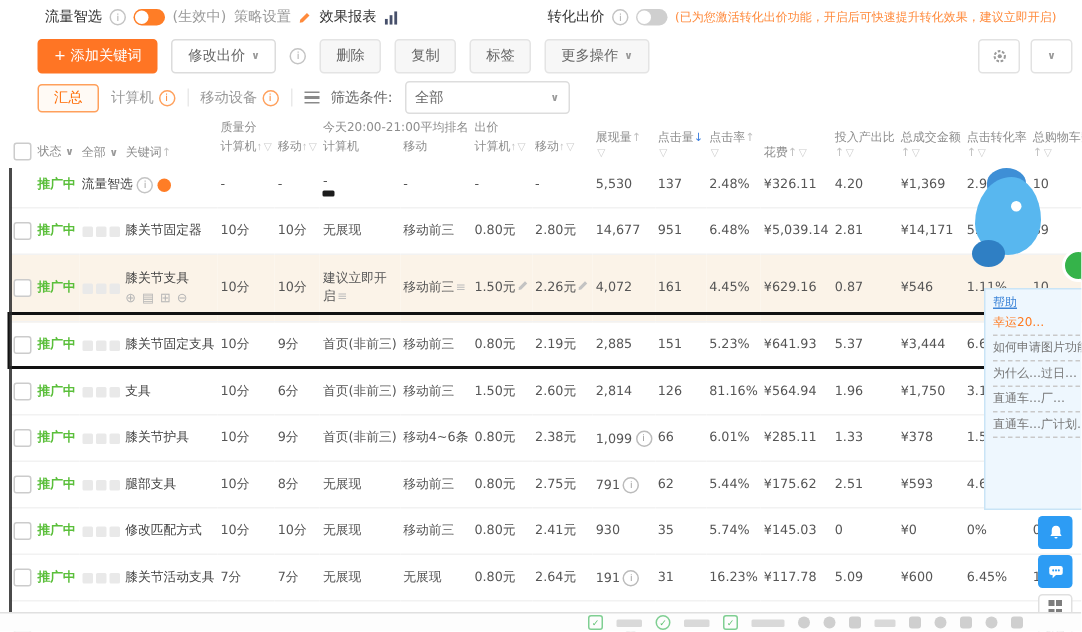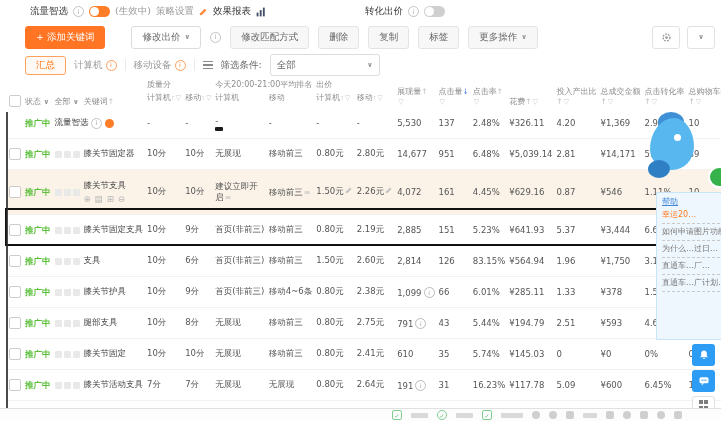--- a/index.html
+++ b/index.html
@@ -16,21 +16,21 @@
   .tg{width:21px;height:11px;border-radius:6px;position:relative;display:inline-block;flex:0 0 auto;cursor:pointer;}
   .tg.on{background:#ff7d26;} .tg.off{background:#cfcfcf;}
   .tg::after{content:"";position:absolute;width:9px;height:9px;background:#fff;border-radius:50%;top:1px;}
   .tg.on::after{left:1px;} .tg.off::after{left:1px;}
   .notice{color:#ff8a3c;font-size:8px;white-space:nowrap;}
   
   .toolbar{position:absolute;top:26px;left:25px;right:6px;height:22px;display:flex;align-items:center;gap:9px;}
   .btn{height:21px;padding:0 10px;border-radius:3px;display:inline-flex;align-items:center;gap:4px;
        border:1px solid #e4e4e4;background:#f7f7f7;color:#666;font-size:9.5px;cursor:pointer;white-space:nowrap;}
   .btn.primary{background:#ff7524;border-color:#ff7524;color:#fff;}
-  .btn.white{background:#fff;border-color:#dcdcdc;margin-left:17px;}
+  .btn.white{background:#fff;border-color:#dcdcdc;}
   .caret{font-size:7px;color:#999;}
   .right-tools{margin-left:auto;display:flex;gap:7px;}
   .sq{width:26px;height:21px;border:1px solid #e2e2e2;background:#fff;border-radius:3px;
       display:inline-flex;align-items:center;justify-content:center;color:#999;cursor:pointer;}
   
   .tabsrow{position:absolute;top:55px;left:25px;height:20px;display:flex;align-items:center;gap:8px;font-size:9.5px;color:#999;}
   .tab-sum{border:1px solid #ffa05c;color:#ff6a00;background:#fffaf5;padding:2px 10px;border-radius:3px;cursor:pointer;}
   .tab{display:inline-flex;align-items:center;gap:3px;cursor:pointer;}
   .vdiv{width:1px;height:12px;background:#e9e9e9;}
   .slid{display:inline-flex;flex-direction:column;gap:2px;}
@@ -126,31 +126,31 @@
       <svg width="10" height="10" viewBox="0 0 16 16">
           <rect x="1" y="9" width="3" height="6" fill="#47506b"></rect>
           <rect x="6" y="5" width="3" height="10" fill="#47506b"></rect>
           <rect x="11" y="1" width="3" height="14" fill="#47506b"></rect>
         </svg>
     </div>
     <div class="tb-right">
       <span style="color:#333;">转化出价</span>
       <i class="cirinfo">i</i>
       <span class="tg off"></span>
+      <span class="notice">(已为您激活转化出价功能，开启后可快速提升转化效果，建议立即开启)</span>
     </div>
   </div>
 
   <div class="toolbar">
     <span class="btn primary">+ 添加关键词</span>
     <span class="btn white">
         <span>修改出价</span>
         <b class="caret">∨</b>
       </span>
     <i class="cirinfo">i</i>
-    <span class="btn">修改匹配方式</span>
     <span class="btn">删除</span>
     <span class="btn">复制</span>
     <span class="btn">标签</span>
     <span class="btn">
         <span>更多操作</span>
         <b class="caret">∨</b>
       </span>
     <span class="right-tools">
       <span class="sq">
         <svg width="11" height="11" viewBox="0 0 16 16">
@@ -427,21 +427,21 @@
         </div>
       </td>
       <td>10分</td>
       <td>6分</td>
       <td class="td-rank"><span>首页(非前三)</span></td>
       <td class="td-rank"><span>移动前三</span></td>
       <td><span>1.50元</span></td>
       <td><span>2.60元</span></td>
       <td><span>2,814</span></td>
       <td>126</td>
-      <td>83.15%</td>
+      <td>81.16%</td>
       <td>¥564.94</td>
       <td>1.96</td>
       <td>¥1,750</td>
       <td>3.17%</td>
       <td>3</td>
 
     </tr>
 
     <tr>
       <td><span class="cb"></span><span class="st">推广中</span></td>
@@ -492,53 +492,53 @@
           </div>
         </div>
       </td>
       <td>10分</td>
       <td>8分</td>
       <td class="td-rank"><span>无展现</span></td>
       <td class="td-rank"><span>移动前三</span></td>
       <td><span>0.80元</span></td>
       <td><span>2.75元</span></td>
       <td><span>791</span><span class="i-info">i</span></td>
-      <td>43</td>
+      <td>62</td>
       <td>5.44%</td>
-      <td>¥194.79</td>
+      <td>¥175.62</td>
       <td>2.51</td>
       <td>¥593</td>
       <td>4.65%</td>
       <td>1</td>
 
     </tr>
 
     <tr>
       <td><span class="cb"></span><span class="st">推广中</span></td>
       <td>
         <div class="kwwrap">
           <span class="thumbs">
                   <i></i>
                   <i></i>
                   <i></i>
                 </span>
           <div>
-            <span class="kw">膝关节固定</span>
+            <span class="kw">修改匹配方式</span>
             
             
           </div>
         </div>
       </td>
       <td>10分</td>
       <td>10分</td>
       <td class="td-rank"><span>无展现</span></td>
       <td class="td-rank"><span>移动前三</span></td>
       <td><span>0.80元</span></td>
       <td><span>2.41元</span></td>
-      <td><span>610</span></td>
+      <td><span>930</span></td>
       <td>35</td>
       <td>5.74%</td>
       <td>¥145.03</td>
       <td>0</td>
       <td>¥0</td>
       <td>0%</td>
       <td>0</td>
 
     </tr>
 

